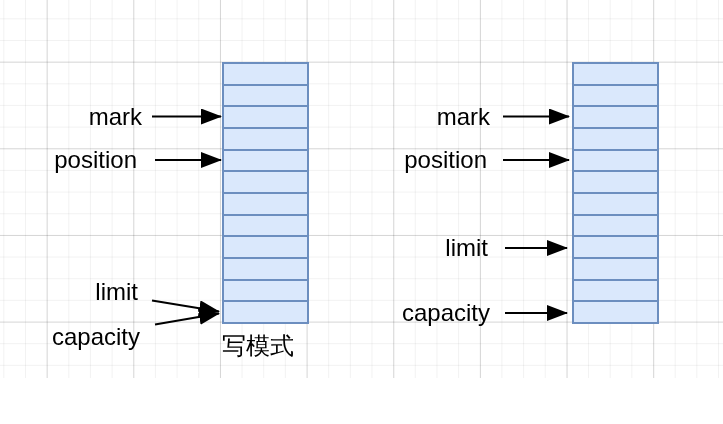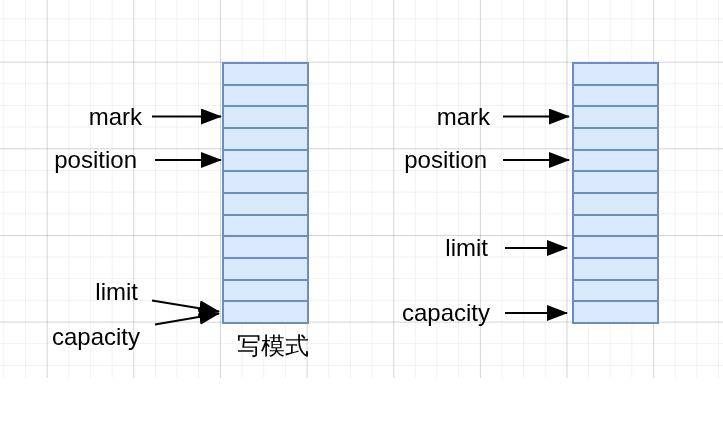--- a/index.html
+++ b/index.html
@@ -44,23 +44,22 @@
     flex:1;
     background:var(--cell-fill);
     border:2px solid var(--cell-border);
   }
   .cell + .cell{margin-top:-2px;}
   .stack-title{
     position:absolute;
     width:87px;
     font-size:24px;line-height:26px;
     color:var(--ink);
-    text-align:right;
+    text-align:left;
     white-space:nowrap;
-    padding-left:13px;
   }
   
   .l-mark{left:40px;width:102px;top:104px;}
   .l-position{left:40px;width:97px;top:147px;}
   .l-limit{left:40px;width:98px;top:279px;}
   .l-capacity{left:40px;width:100px;top:324px;}
   .l-stack{left:222px;top:62px;}
   .l-title{left:222px;top:333px;}
   
   .r-mark{left:388px;width:102px;top:104px;}

